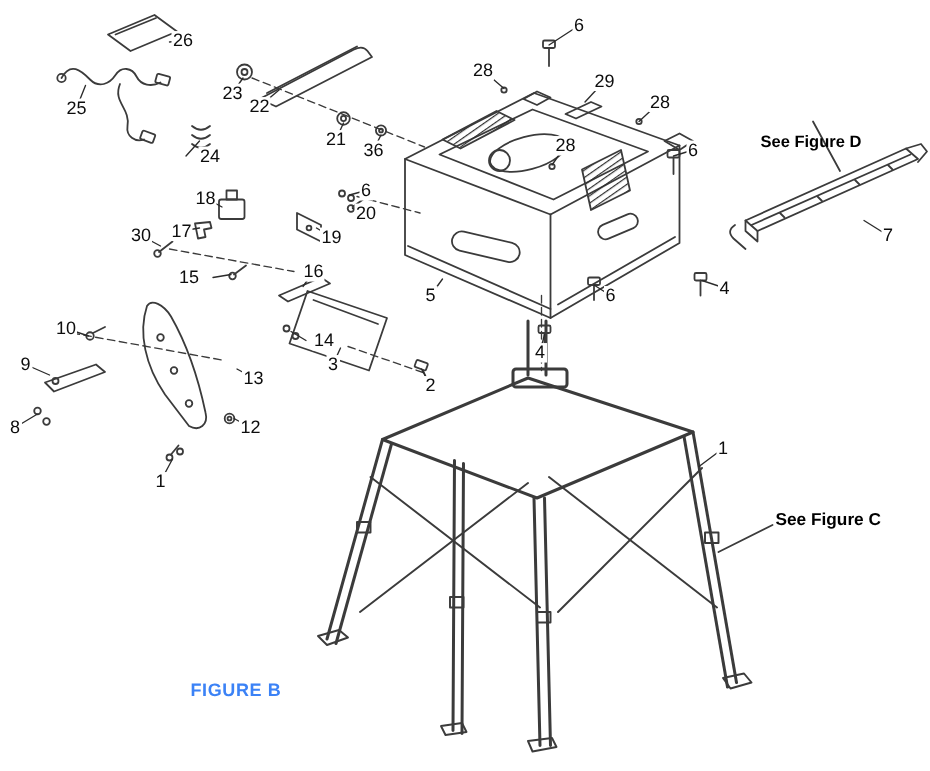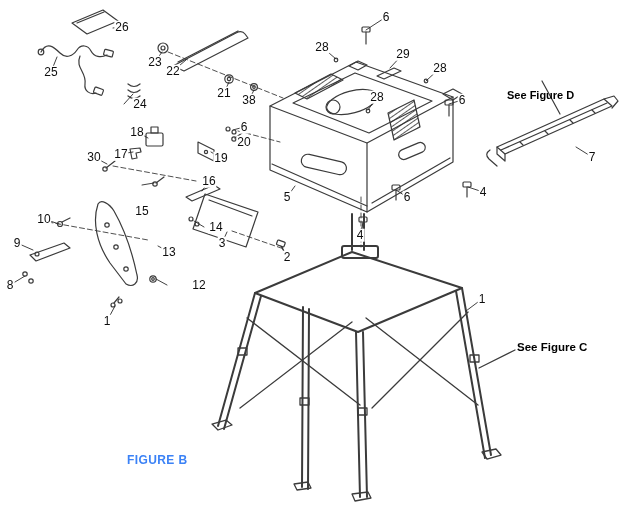--- a/index.html
+++ b/index.html
@@ -234,40 +234,40 @@
       <div class="callout" style="left: 122px; top: 27px;">26</div>
       <div class="callout" style="left: 386px; top: 17px;">6</div>
       <div class="callout" style="left: 51px; top: 72px;">25</div>
       <div class="callout" style="left: 155px; top: 62px;">23</div>
       <div class="callout" style="left: 173px; top: 71px;">22</div>
       <div class="callout" style="left: 322px; top: 47px;">28</div>
       <div class="callout" style="left: 403px; top: 54px;">29</div>
       <div class="callout" style="left: 440px; top: 68px;">28</div>
       <div class="callout" style="left: 124px; top: 104px; margin-left: 16px;">24</div>
       <div class="callout" style="left: 224px; top: 93px;">21</div>
-      <div class="callout" style="left: 249px; top: 100px;">38</div>
+      <div class="callout" style="left: 249px; top: 100px;">36</div>
       <div class="callout" style="left: 462px; top: 100px;">6</div>
       <div class="callout" style="left: 377px; top: 97px;">28</div>
       <div class="callout" style="left: 137px; top: 132px;">18</div>
       <div class="callout" style="left: 121px; top: 154px;">17</div>
       <div class="callout" style="left: 94px; top: 157px;">30</div>
-      <div class="callout" style="left: 142px; top: 185px; margin-top: 26px;">15</div>
+      <div class="callout" style="left: 126px; top: 185px;">15</div>
       <div class="callout" style="left: 221px; top: 158px;">19</div>
       <div class="callout" style="left: 244px; top: 142px;">20</div>
       <div class="callout" style="left: 244px; top: 127px;">6</div>
       <div class="callout" style="left: 209px; top: 181px;">16</div>
       <div class="callout" style="left: 44px; top: 219px;">10</div>
       <div class="callout" style="left: 17px; top: 243px;">9</div>
       <div class="callout" style="left: 10px; top: 285px;">8</div>
       <div class="callout" style="left: 216px; top: 227px;">14</div>
       <div class="callout" style="left: 169px; top: 252px;">13</div>
       <div class="callout" style="left: 222px; top: 243px;">3</div>
       <div class="callout" style="left: 287px; top: 197px;">5</div>
       <div class="callout" style="left: 287px; top: 257px;">2</div>
-      <div class="callout" style="left: 167px; top: 285px; margin-left: 32px;">12</div>
+      <div class="callout" style="left: 167px; top: 285px;">12</div>
       <div class="callout" style="left: 107px; top: 321px;">1</div>
       <div class="callout" style="left: 407px; top: 197px;">6</div>
       <div class="callout" style="left: 483px; top: 192px;">4</div>
       <div class="callout" style="left: 360px; top: 235px;">4</div>
       <div class="callout" style="left: 482px; top: 299px;">1</div>
       <div class="callout" style="left: 592px; top: 157px;">7</div>
     </div>
 
   <div class="see-d">See Figure D</div>
   <div class="see-c">See Figure C</div>

